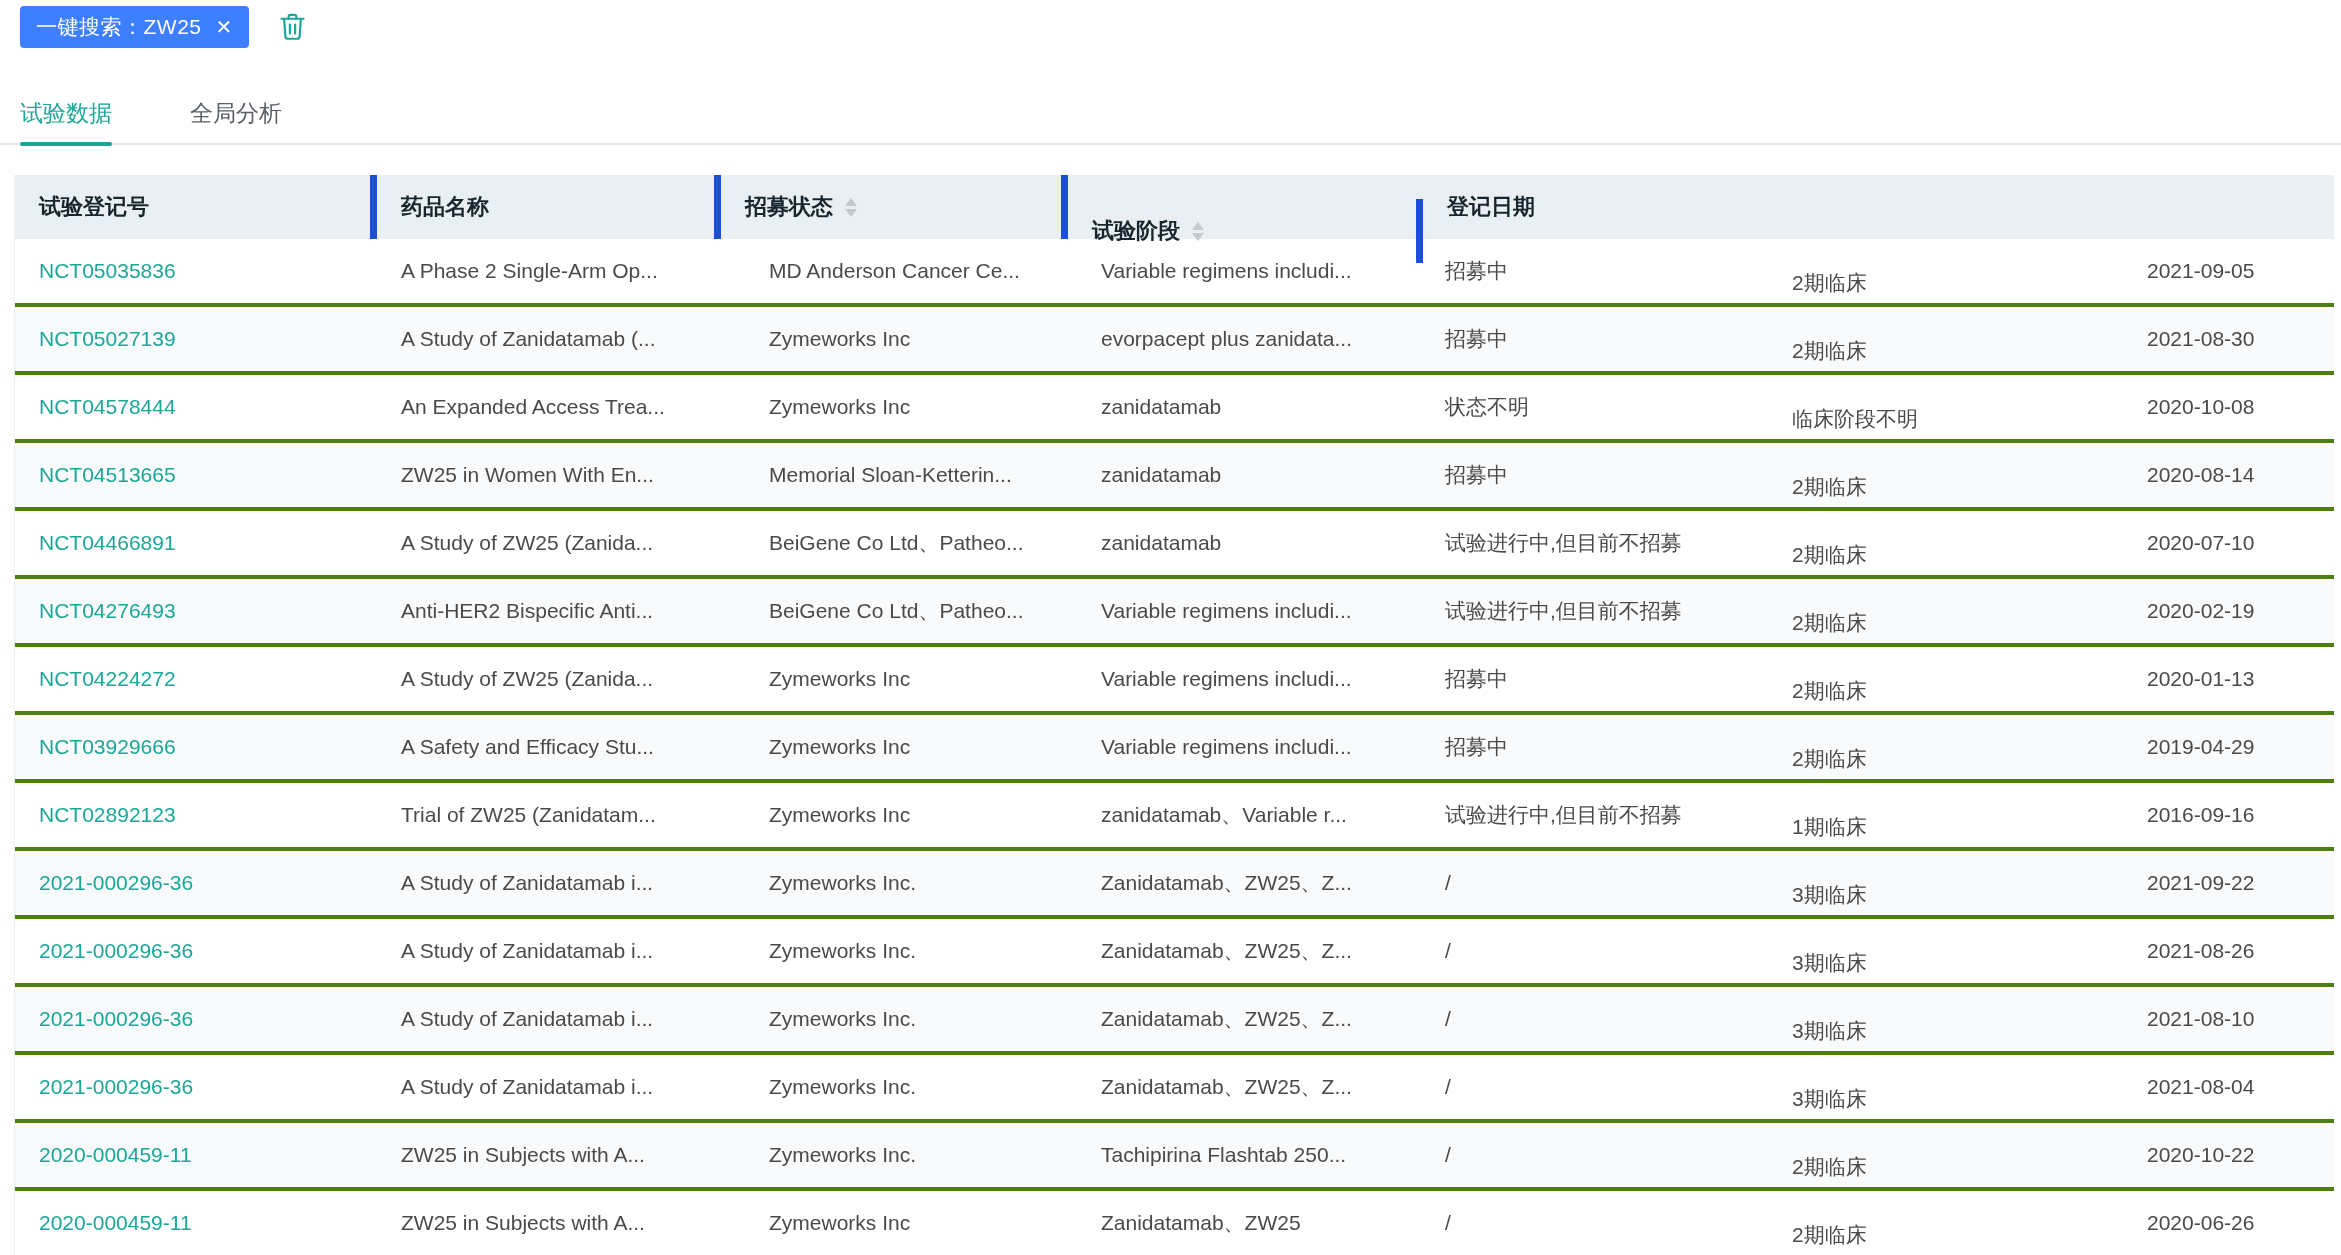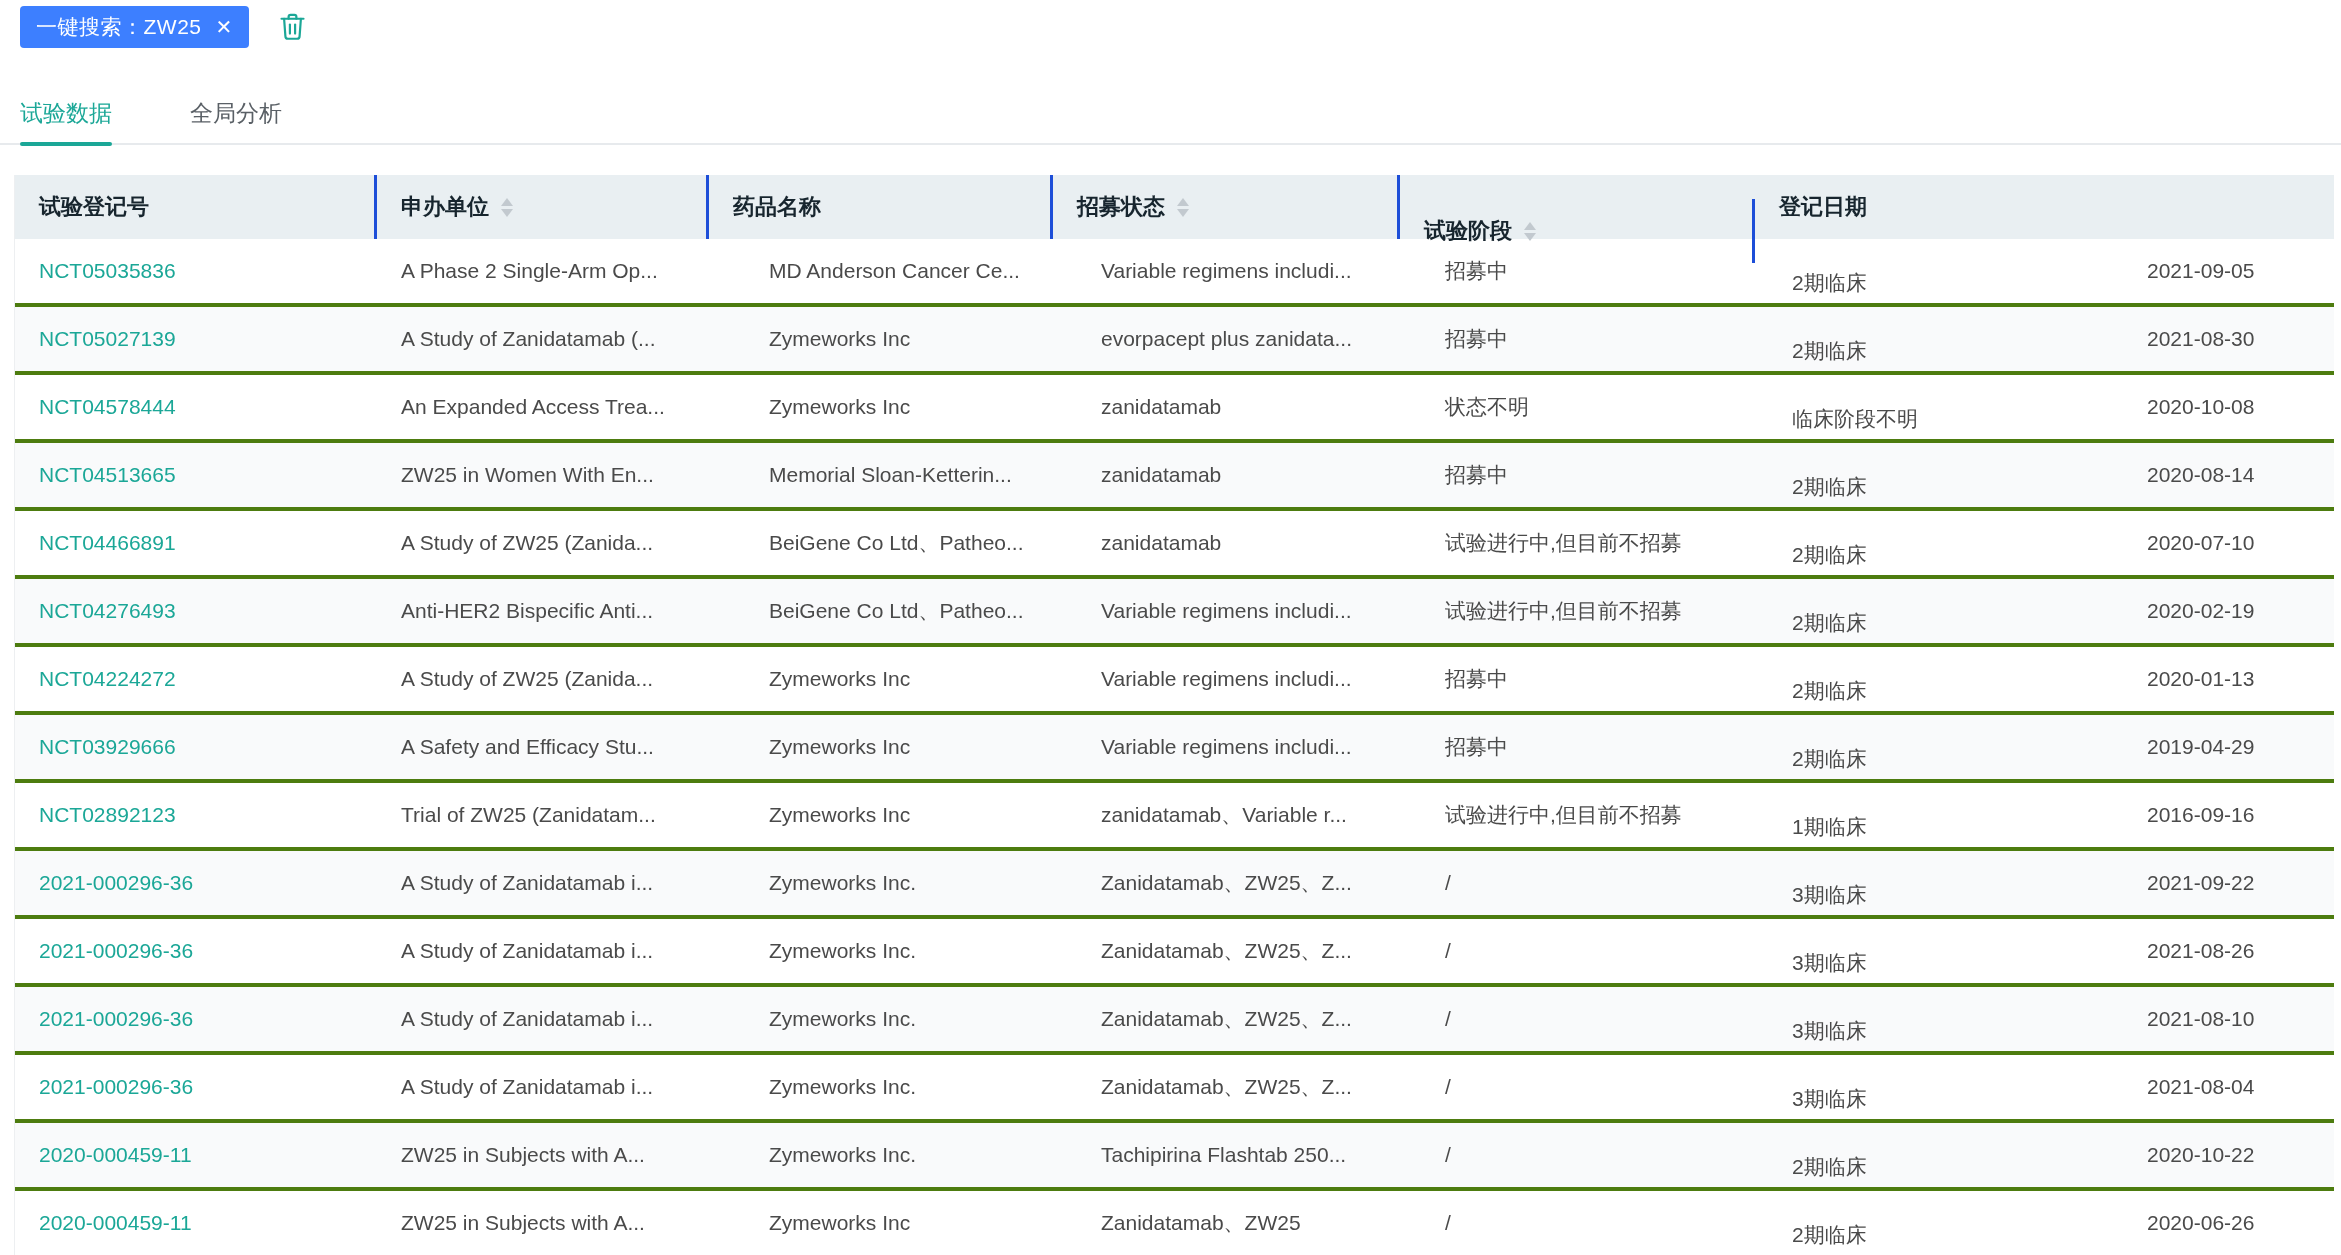--- a/index.html
+++ b/index.html
@@ -32,21 +32,21 @@
   .tab.active{color:var(--accent-teal);font-weight:normal;}
   .tab.active::after{
     content:"";position:absolute;left:0;right:0;bottom:-3px;height:4px;
     background:var(--accent-teal);border-radius:2px;
   }
   
   .table{margin:30px 0 0 14px;width:2320px;border-left:1px solid #EDEFF1;}
   .thead{display:flex;align-items:stretch;background:var(--header-background);height:64px;}
   .th{
     display:flex;align-items:center;padding-left:24px;height:100%;
-    font-size:22px;font-weight:bold;color:#17252E;border-right:3px solid #1d4ed8;
+    font-size:22px;font-weight:bold;color:#17252E;border-right:7px solid #1d4ed8;
     white-space:nowrap;overflow:hidden;
   }
   .sorter{display:inline-flex;flex-direction:column;margin-left:12px;cursor:pointer;}
   .caret-up{width:0;height:0;border-left:6px solid transparent;border-right:6px solid transparent;border-bottom:8px solid #C2C9CF;margin-bottom:3px;}
   .caret-down{width:0;height:0;border-left:6px solid transparent;border-right:6px solid transparent;border-top:8px solid #C2C9CF;}
   .tbody .tr{
     display:flex;align-items:center;height:68px;background:#fff;
     border-bottom:4px solid #4d7c0f;font-size:21px;color:#4A4A4A;
   }
   .tbody .tr:nth-child(even){background:var(--row-alt-background);}
@@ -85,27 +85,20 @@
   <div class="tab active">试验数据</div>
   <div class="tab">全局分析</div>
 </div>
 
 <div class="table">
   <div class="thead">
       <div class="th c0">
     <span class="th-label">试验登记号</span>
 
   </div>
-      <div class="th c2">
-    <span class="th-label">申办单位</span>
-    <span class="sorter">
-          <i class="caret-up"></i>
-          <i class="caret-down"></i>
-        </span>
-  </div>
       <div class="th c3">
     <span class="th-label">药品名称</span>
 
   </div>
       <div class="th c4">
     <span class="th-label">招募状态</span>
     <span class="sorter">
           <i class="caret-up"></i>
           <i class="caret-down"></i>
         </span>

